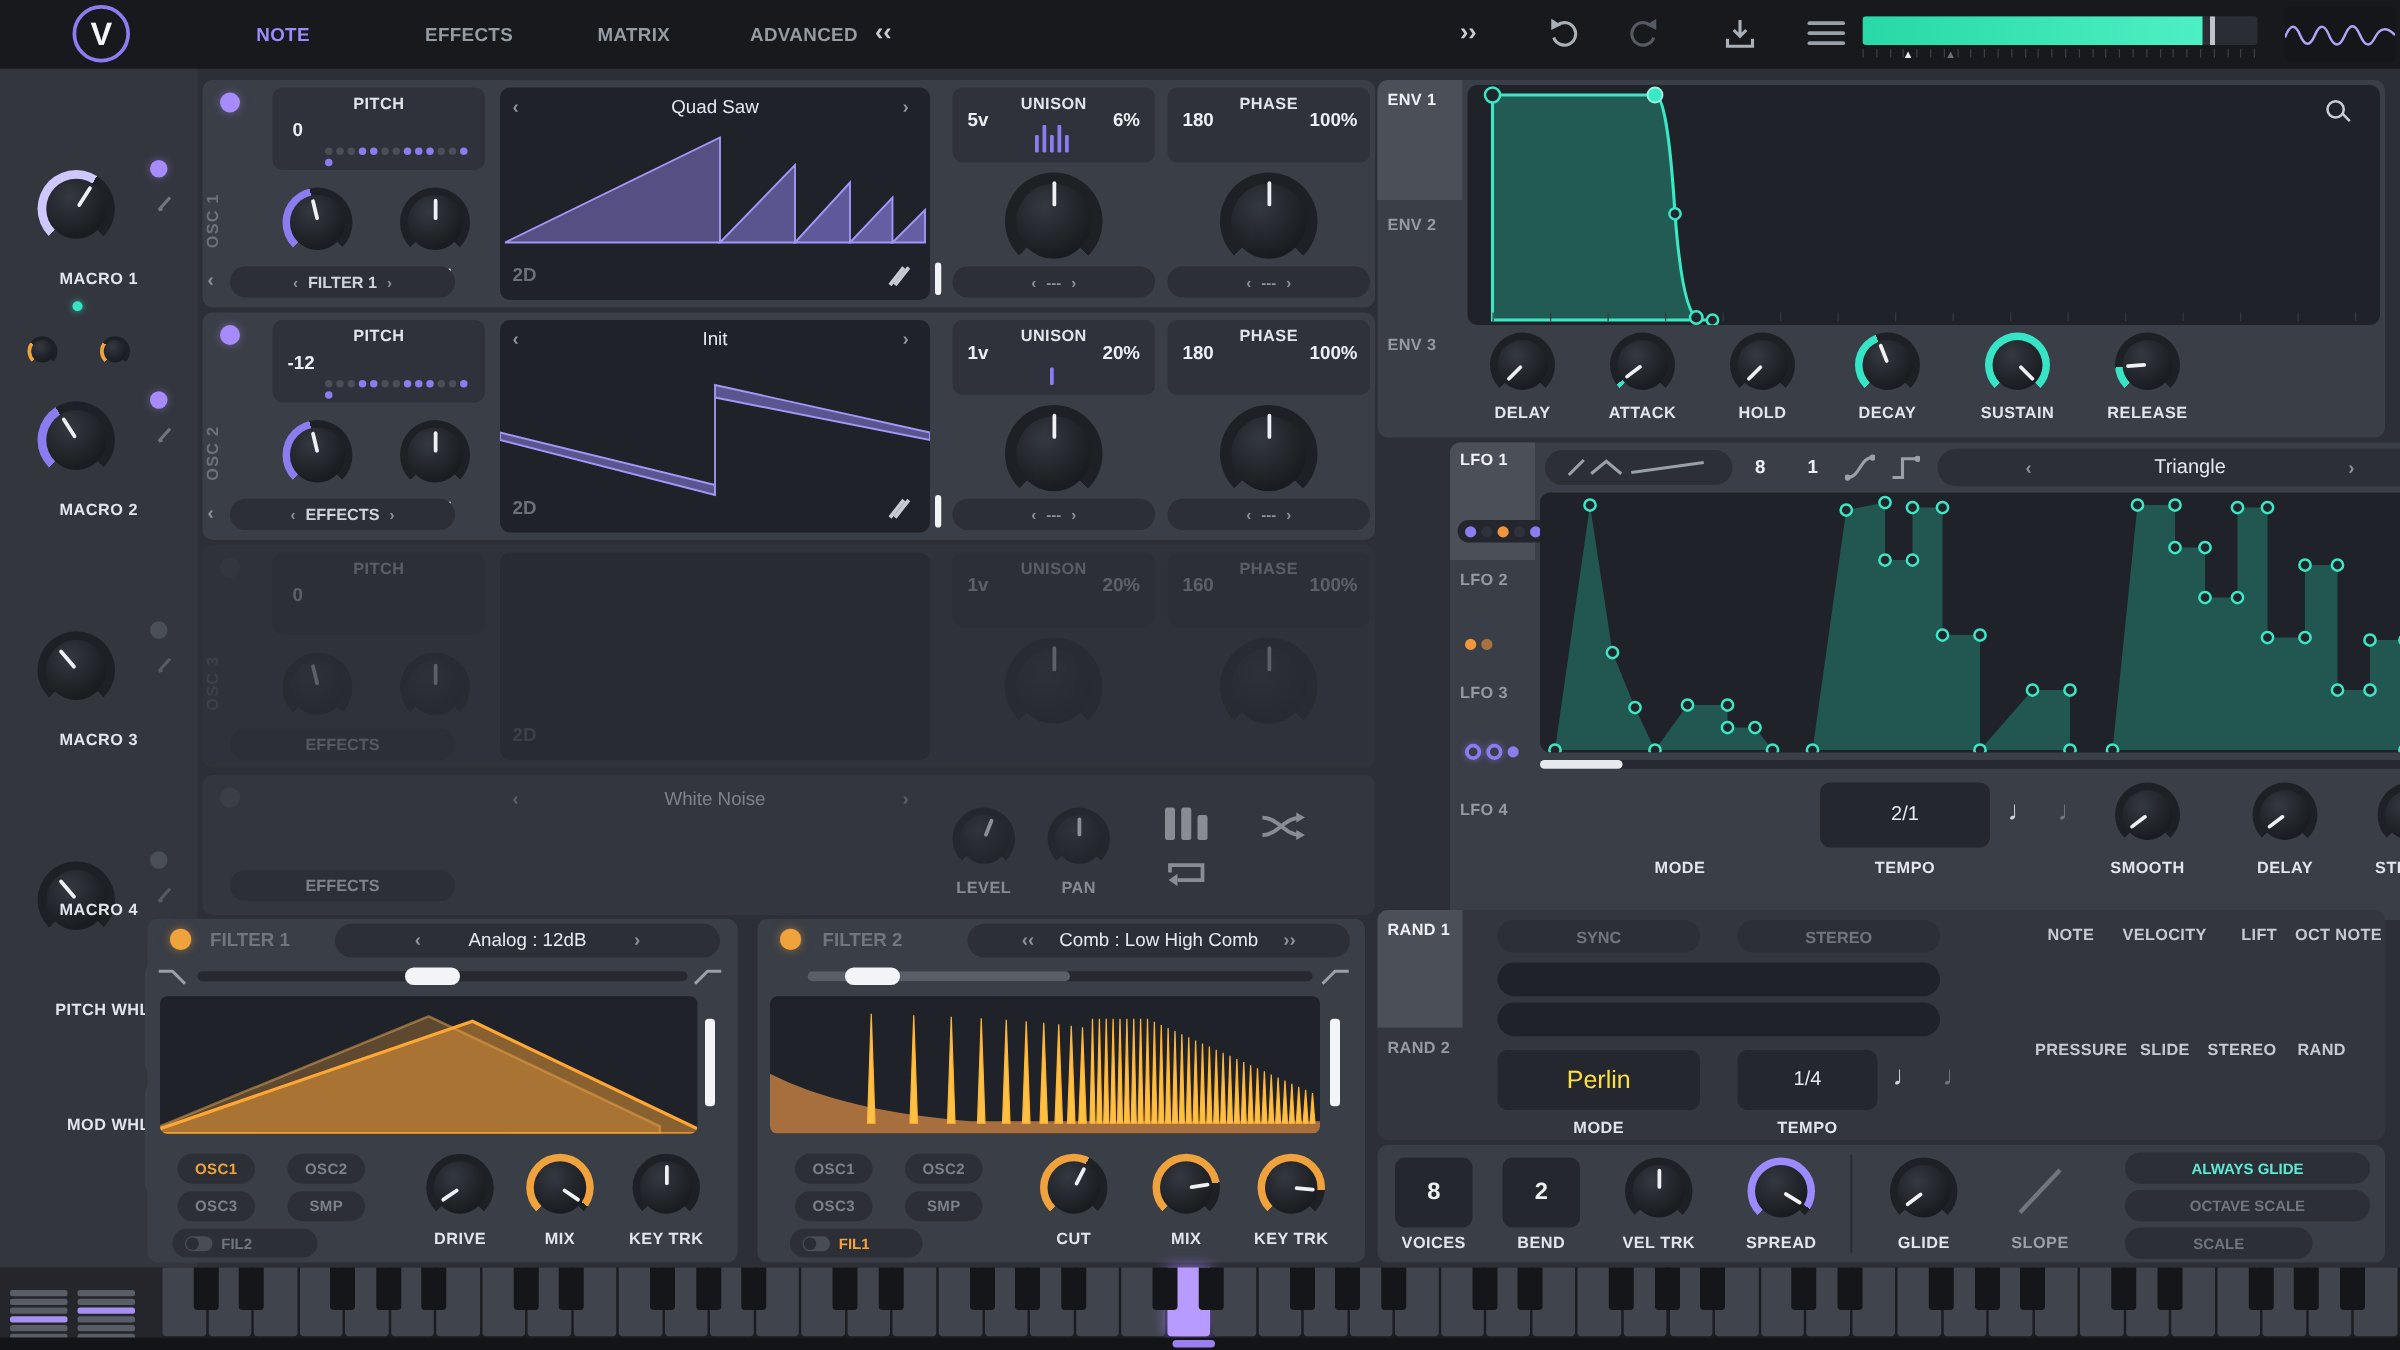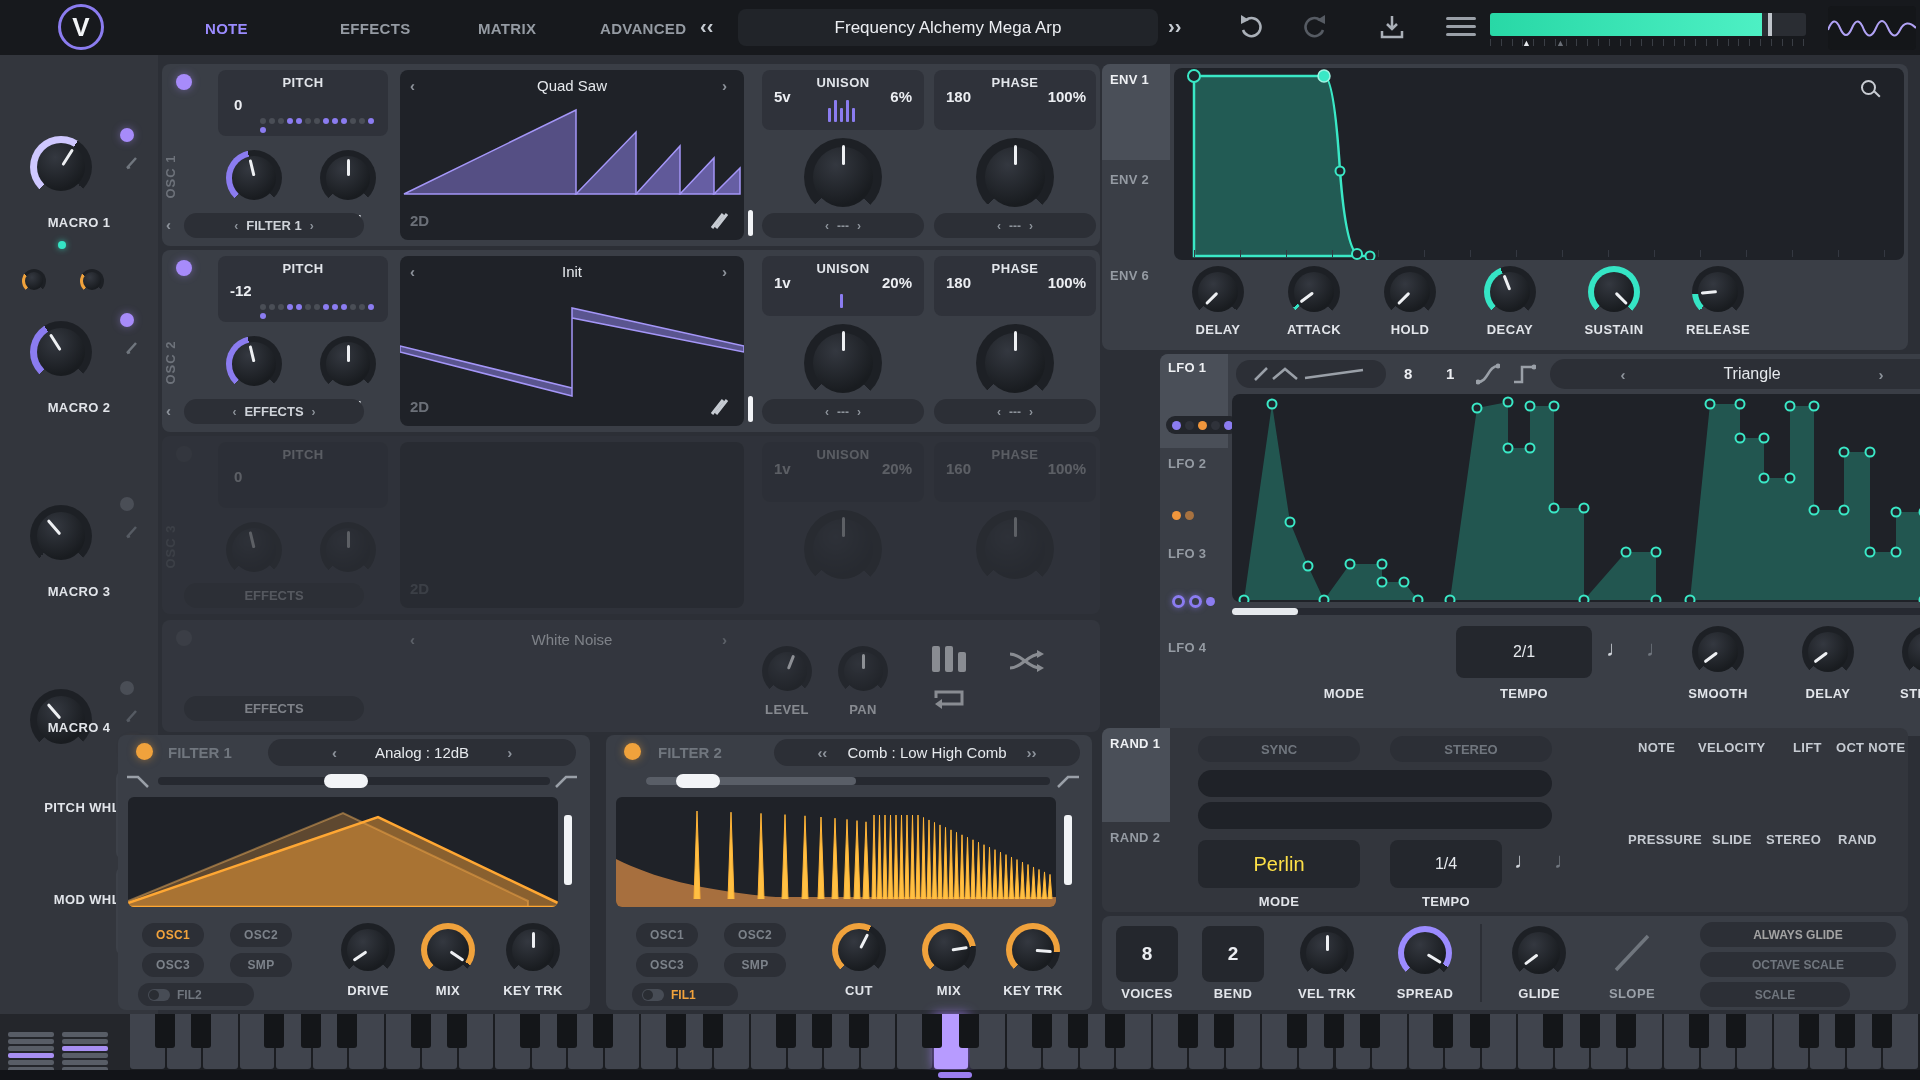--- a/index.html
+++ b/index.html
@@ -60,23 +60,20 @@
 
   <div class="abs" style="left:0;top:0;width:1920px;height:55px;background:#17191d">
     <div class="abs" style="left:58px;top:4px;width:46px;height:46px;border-radius:50%;border:3px solid #8b7cf0;display:flex;align-items:center;justify-content:center">
       <span style="font-size:26px;font-weight:700;color:#f2f4f7">V</span>
     </div>
     <span class="abs tab" style="left:205px;top:20px;font-size:15px;color:#9b8bff">NOTE</span>
     <span class="abs tab" style="left:340px;top:20px;font-size:15px">EFFECTS</span>
     <span class="abs tab" style="left:478px;top:20px;font-size:15px">MATRIX</span>
     <span class="abs tab" style="left:600px;top:20px;font-size:15px">ADVANCED</span>
     <span class="abs chev" style="left:700px;top:16px;font-size:20px;color:#c6cbd2">‹‹</span>
-    <div class="abs" style="left:738px;top:9px;width:420px;height:37px;background:#212429;border-radius:8px;display:flex;align-items:center;justify-content:center">
-      <span style="font-size:17px;color:#eceef2">Frequency Alchemy Mega Arp</span>
-    </div>
     <span class="abs chev" style="left:1168px;top:16px;font-size:20px;color:#c6cbd2">››</span>
     <svg class="abs" style="left:1238px;top:14px" width="28" height="26" viewBox="0 0 28 26">
         <path d="M8,6 A9,9 0 1,1 5,16" fill="none" stroke="#aab0b8" stroke-width="2.5"></path>
         <polygon points="3,1 3,10 11,6" fill="#aab0b8"></polygon>
       </svg>
     <svg class="abs" style="left:1300px;top:14px" width="28" height="26" viewBox="0 0 28 26">
         <path d="M20,6 A9,9 0 1,0 23,16" fill="none" stroke="#565b63" stroke-width="2.5"></path>
         <polygon points="25,1 25,10 17,6" fill="#565b63"></polygon>
       </svg>
     <svg class="abs" style="left:1378px;top:13px" width="28" height="28" viewBox="0 0 28 28">
@@ -429,21 +426,21 @@
       </svg>
     <div class="pill" style="left:22px;top:76px;width:180px;height:25px">
       <span style="font-size:13px;font-weight:700;color:#cfd3d9">EFFECTS</span>
     </div>
   </div>
 
   <div class="sec" style="left:1102px;top:64px;width:806px;height:286px;border-radius:8px">
     <div class="tabsel" style="left:0;top:0;width:68px;height:96px;border-radius:8px 0 0 0"></div>
     <span class="tab on" style="left:8px;top:8px">ENV 1</span>
     <span class="tab" style="left:8px;top:108px">ENV 2</span>
-    <span class="tab" style="left:8px;top:204px">ENV 6</span>
+    <span class="tab" style="left:8px;top:204px">ENV 3</span>
     <div class="disp" style="left:72px;top:4px;width:730px;height:192px">
       <svg width="730" height="192" viewBox="0 0 730 192">
         <path d="M20,188 L20,8 L150,8 Q160,8 166,103 Q172,183 185,188 L196,188 Z" fill="rgba(44,224,188,.30)" stroke="#3ae8c6" stroke-width="2.5"></path>
         <circle cx="20" cy="8" r="6" class="node"></circle>
         <circle cx="150" cy="8" r="6" fill="#3ae8c6" stroke="#9ff4e2" stroke-width="1.5"></circle>
         <circle cx="166" cy="103" r="4.5" class="node"></circle>
         <circle cx="183" cy="186" r="5" class="node"></circle>
         <circle cx="196" cy="188" r="4.5" class="node"></circle>
       </svg>
       <div class="zoomicon" style="right:28px;top:12px"></div>
@@ -771,21 +768,21 @@
     <div class="abs" style="left:378px;top:8px;width:2px;height:78px;background:#2c2f36"></div>
     <div class="knob" style="left:410px;top:10px;width:54px;height:54px;--v:3;--arc:0">
         <div class="ptr"></div>
       </div>
     <div class="slabel" style="left:392px;top:70px;width:90px">GLIDE</div>
     <svg class="abs" style="left:506px;top:14px" width="48" height="46" viewBox="0 0 48 46">
         <path d="M8,40 L40,6" stroke="#70767e" stroke-width="3.5" fill="none"></path>
       </svg>
     <div class="slabel" style="left:485px;top:70px;width:90px;color:#9aa0a8">SLOPE</div>
     <div class="pill" style="left:598px;top:6px;width:196px;height:25px">
-      <span style="font-size:12px;font-weight:700;color:#a3a3a3">ALWAYS GLIDE</span>
+      <span style="font-size:12px;font-weight:700;color:#5eead4">ALWAYS GLIDE</span>
     </div>
     <div class="pill" style="left:598px;top:36px;width:196px;height:25px">
       <span style="font-size:12px;font-weight:700;color:#70767e">OCTAVE SCALE</span>
     </div>
     <div class="pill" style="left:598px;top:66px;width:150px;height:25px">
       <span style="font-size:12px;font-weight:700;color:#70767e">SCALE</span>
     </div>
   </div>
 
   <div class="abs" style="left:0;top:1014px;width:130px;height:66px;background:#24262b">

